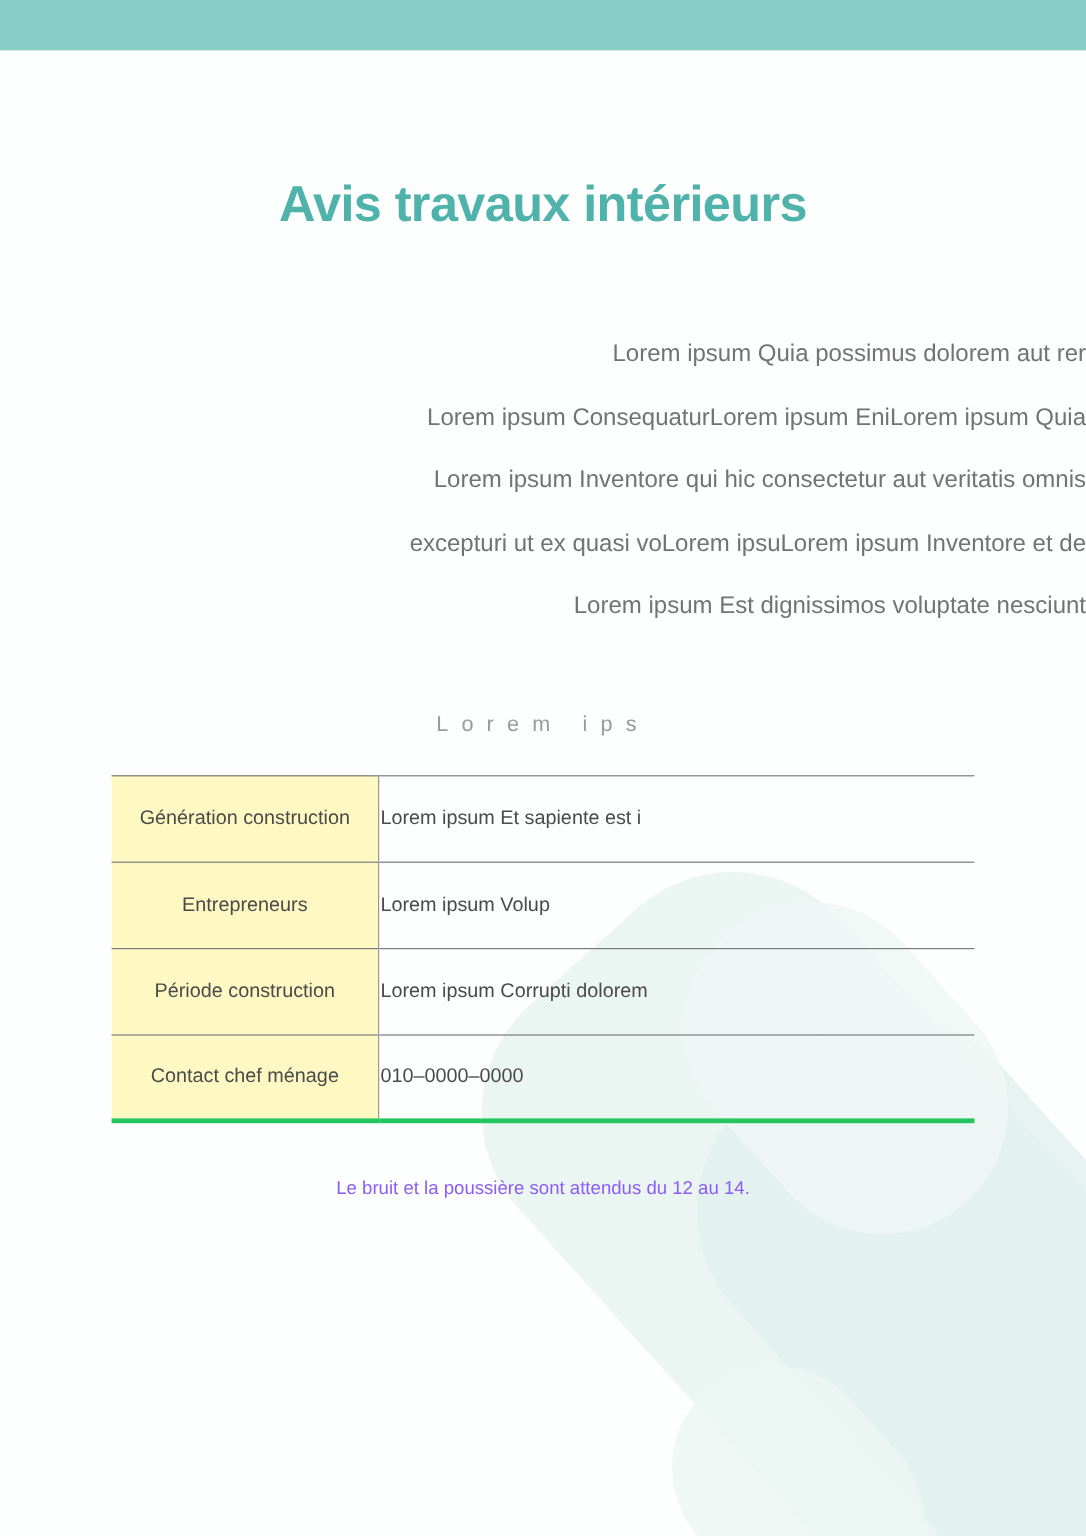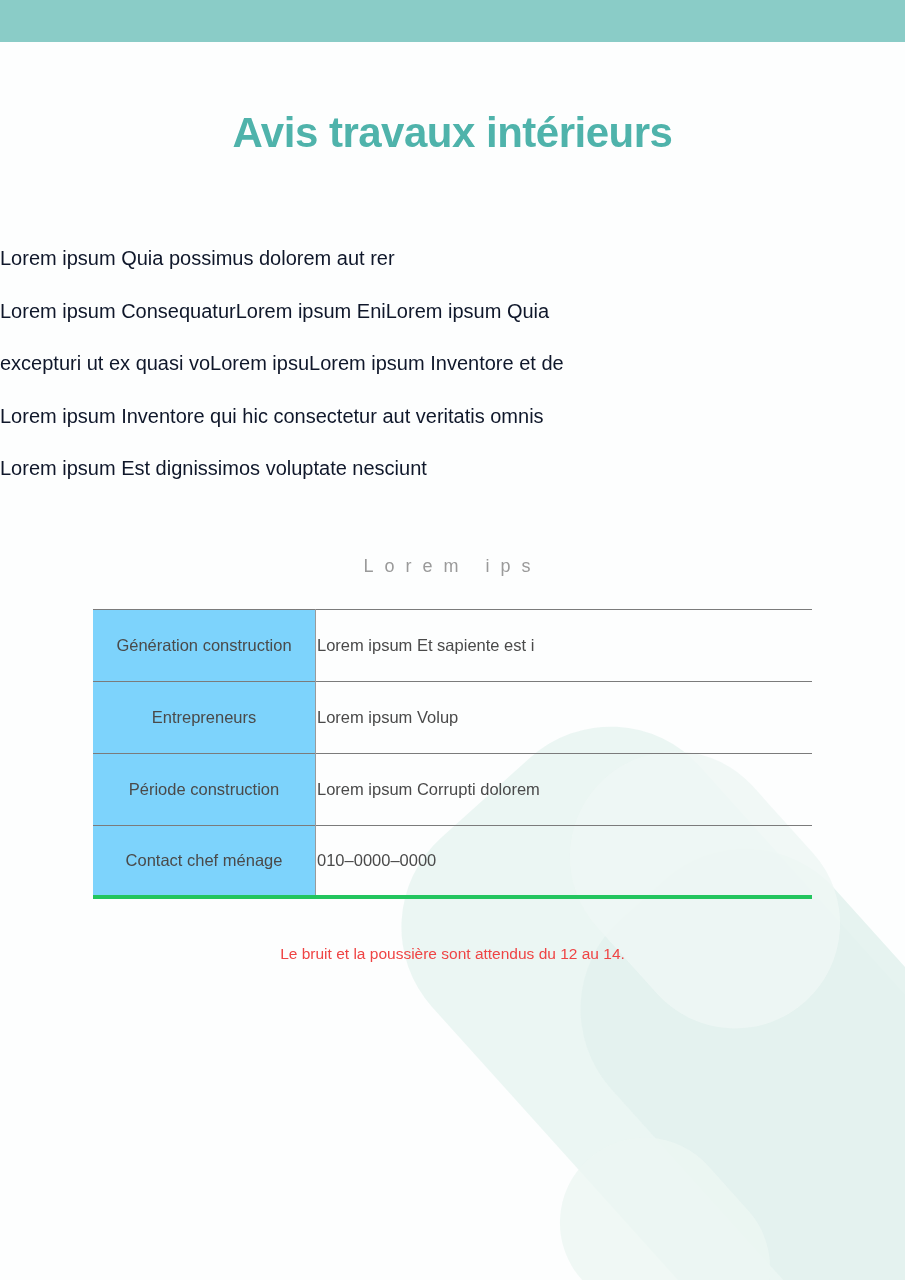--- a/index.html
+++ b/index.html
@@ -78,35 +78,35 @@
 
   
   .page {
     position: relative;
     z-index: 1;
     padding-top: 42px;
   }
 
   .doc-title {
     margin: 0;
-    padding-top: 68px;
+    padding-top: 105px;
     text-align: center;
     font-size: 42px;
     font-weight: bold;
     color: #4fb3ab;
     letter-spacing: -0.5px;
     line-height: 1.1;
   }
 
   .intro {
     margin: 0;
     padding: 0;
     list-style: none;
-    text-align: left;
-    color: #0f172a;
+    text-align: right;
+    color: #737373;
     font-size: 20px;
     padding-top: 76px;
   }
   .intro li {
     line-height: 52.5px;
     font-weight: 400;
   }
 
   .section-label {
     text-align: center;
@@ -130,36 +130,36 @@
     border-top: 1px solid #7b7b7b;
     font-size: 16.5px;
     color: #4a4a4a;
     vertical-align: middle;
   }
   .info-table tr:last-child td {
     border-bottom: 4px solid #22c55e;
   }
   .cell-label {
     width: 206px;
-    background: #7dd3fc;
+    background: #fef9c3;
     text-align: center;
     border-right: 1px solid #9a9a9a;
     padding: 0 8px;
     margin-top: 12px;
   }
   .cell-value {
     text-align: left;
     color: #8e8e8e;
     font-size: 17px;
     background: transparent;
   }
 
   .notice {
     text-align: center;
-    color: #ef4444;
+    color: #8b5cf6;
     font-size: 15.5px;
     padding-top: 46px;
     font-weight: 400;
   }
 </style>
 </head>
 <body>
 
 <div class="bg-layer">
   <div class="deco-shape deco-a"></div>
@@ -170,22 +170,22 @@
 
 <div class="topbar"></div>
 
 <div class="page">
 
   <h1 class="doc-title">Avis travaux intérieurs</h1>
 
   <ul class="intro">
     <li>Lorem ipsum Quia possimus dolorem aut rer</li>
     <li>Lorem ipsum ConsequaturLorem ipsum EniLorem ipsum Quia</li>
+    <li>Lorem ipsum Inventore qui hic consectetur aut veritatis omnis</li>
     <li>excepturi ut ex quasi voLorem ipsuLorem ipsum Inventore et de</li>
-    <li>Lorem ipsum Inventore qui hic consectetur aut veritatis omnis</li>
     <li>Lorem ipsum Est dignissimos voluptate nesciunt</li>
   </ul>
 
   <div class="section-label">Lorem ips</div>
 
   <table class="info-table">
     <tbody>
       <tr>
         <td class="cell-label">Génération construction</td>
         <td class="cell-value">Lorem ipsum Et sapiente est i</td>

